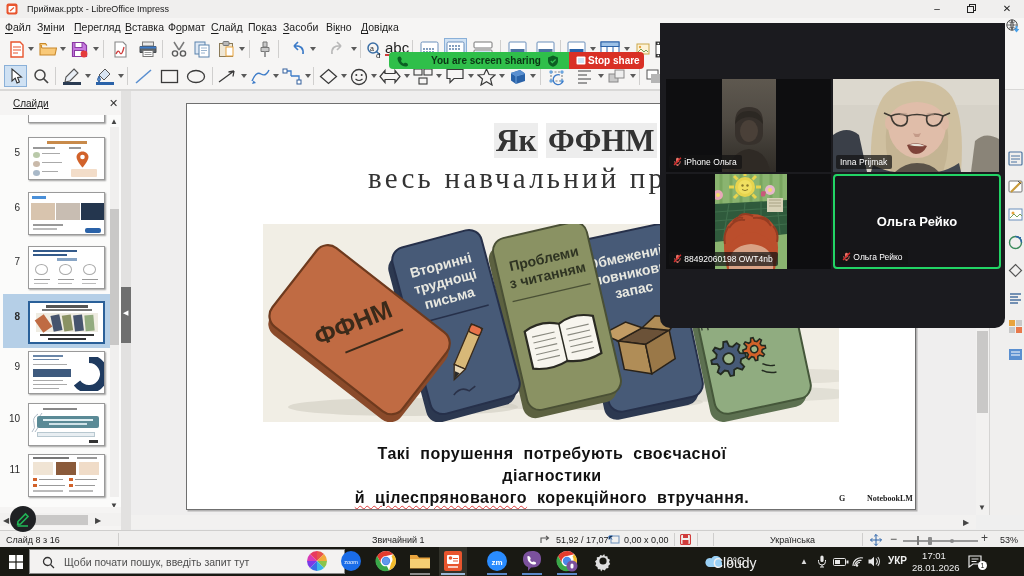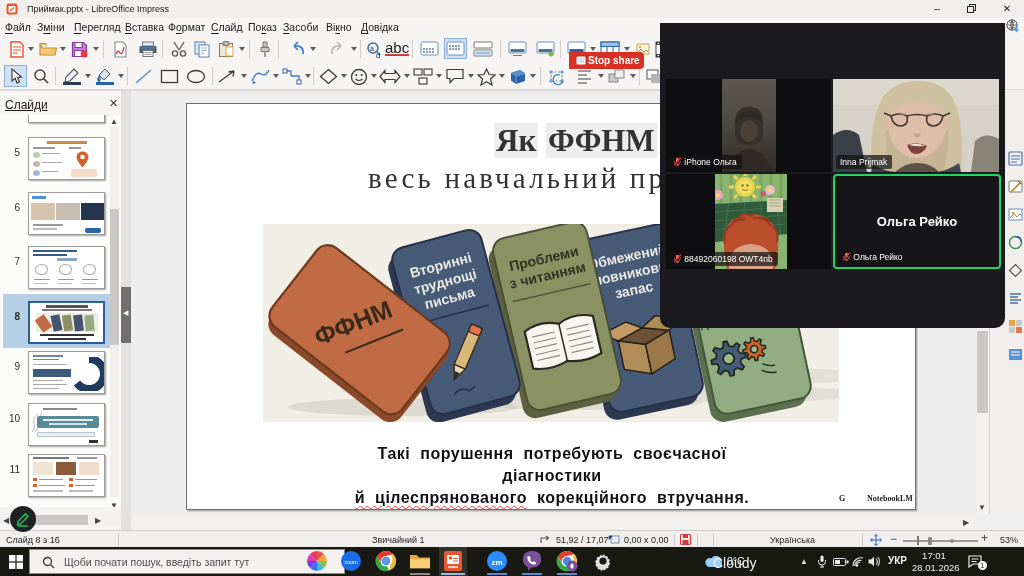--- a/index.html
+++ b/index.html
@@ -21,21 +21,21 @@
   .dd { position:absolute; top:11px; width:0; height:0; border-left:3px solid transparent; border-right:3px solid transparent; border-top:4px solid #5a5a5a; }
   .sep { position:absolute; top:4px; width:1px; height:18px; background:#d0cfce; }
   
   #banner { left:389px; top:52px; width:180px; height:17px; background:#2fbf4a; border-radius:4px 0 0 4px; z-index:40; }
   #banner .txt { position:absolute; left:42px; top:3px; font-size:10px; font-weight:bold; color:#0b3514; }
   #stopshare { left:569px; top:52px; width:75px; height:17px; background:#d93025; border-radius:0 4px 4px 0; z-index:40; }
   #stopshare .txt { position:absolute; left:19px; top:3px; font-size:10px; font-weight:bold; color:#fff; }
   
   #panel { left:0; top:90px; width:131px; height:440px; background:#f5f4f3; border-top:1px solid #d9d8d7; }
   #panel .hdr { position:absolute; left:0; top:0; width:131px; height:24px; background:#f5f4f3; }
-  #panel .hdr .t { position:absolute; left:5px; top:7px; font-size:12px; color:#1a1a1a;text-decoration:underline; }
+  #panel .hdr .t { position:absolute; left:13px; top:7px; font-size:10px; color:#1a1a1a;text-decoration:underline; }
   #panel .hdr .x { position:absolute; left:109px; top:6px; font-size:11px; color:#333; }
   #plist { position:absolute; left:0; top:24px; width:122px; height:392px; background:#fbfbfa; overflow:hidden; }
   .thumb { position:absolute; left:28px; width:77px; height:43px; background:#fff; border:1px solid #9a9a9a; box-shadow:1px 1px 1.5px rgba(0,0,0,0.35); overflow:hidden; }
   .tnum { position:absolute; font-size:10px; color:#2a2a2a; text-align:right; width:18px; }
   #sel8 { position:absolute; left:3px; top:179px; width:107px; height:54px; background:#b5cfe7; }
   
   #work { left:131px; top:90px; width:845px; height:425px; background:#efeeee; border-top:1px solid #d9d8d7; }
   #page { position:absolute; left:55px; top:12px; width:730px; height:407px; background:#ffffff; border:1px solid #6f6f6f; box-shadow:1.5px 1.5px 0 rgba(0,0,0,0.25); overflow:hidden; }
   
   #vscroll { left:976px; top:91px; width:13px; height:424px; background:#f2f1f0; }
@@ -348,20 +348,30 @@
         <rect x="8" y="2" width="9" height="8" fill="#efefef" stroke="#888"></rect>
       </svg>
     <div class="dd" style="left:630px"></div>
     <div class="sep" style="left:639px"></div>
     <svg class="ic" style="left:645px" width="20" height="17" viewBox="0 0 20 17">
         <rect x="2" y="2" width="11" height="9" fill="#fff" stroke="#555"></rect>
         <rect x="6" y="6" width="11" height="9" fill="#b5b5b5"></rect>
       </svg>
   </div>
 
+  <div id="banner" class="abs">
+    <svg style="position:absolute;left:8px;top:3px" width="12" height="12" viewBox="0 0 12 12">
+        <path d="M2.5 1.5 c1.5 0 2 1.5 2.2 2.5 c0.2 0.8-0.8 1.2-0.6 2 c0.3 1.2 1.2 2.1 2.4 2.4 c0.8 0.2 1.2-0.8 2-0.6 c1 0.2 2.5 0.7 2.5 2.2 c0 1-1.5 1.6-2.5 1.5 C4.3 11.2 0.8 7.7 0.5 3.5 C0.4 2.5 1.5 1.5 2.5 1.5 Z" fill="#0b5f23"></path>
+      </svg>
+    <span class="txt">You are screen sharing</span>
+    <svg style="position:absolute;left:158px;top:3px" width="12" height="12" viewBox="0 0 12 12">
+        <path d="M6 0.5 L11 2.5 V6 C11 9 8.5 11 6 11.8 C3.5 11 1 9 1 6 V2.5 Z" fill="#0b5f23"></path>
+        <path d="M3.8 6 l1.6 1.6 L8.6 4.5" fill="none" stroke="#35c354" stroke-width="1.3"></path>
+      </svg>
+  </div>
   <div id="stopshare" class="abs">
     <svg style="position:absolute;left:7px;top:4px" width="10" height="9" viewBox="0 0 10 9">
         <rect x="0.5" y="0.5" width="9" height="8" rx="1" fill="#fff"></rect>
         <rect x="2" y="2" width="6" height="5" fill="#cfe6f7"></rect>
       </svg>
     <span class="txt">Stop share</span>
   </div>
 
   <div id="panel" class="abs">
     <div class="hdr">

